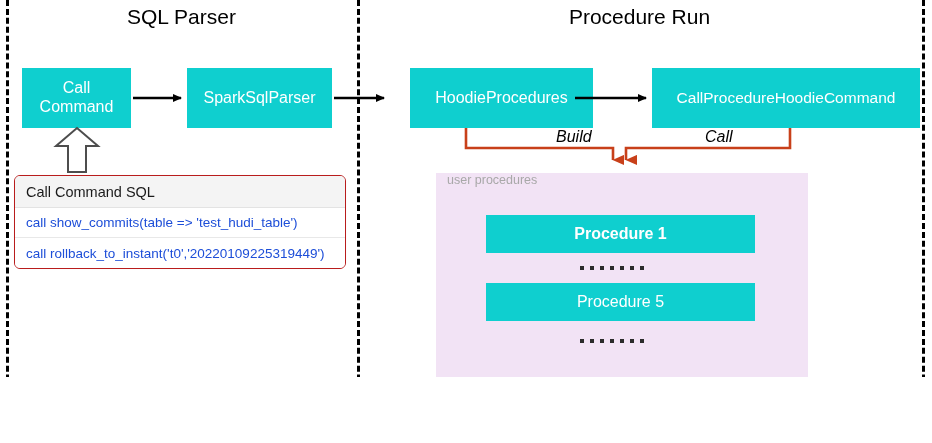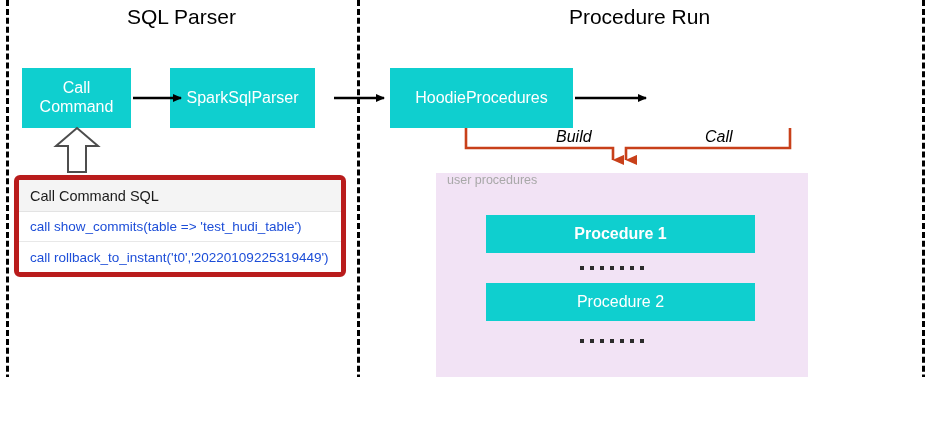--- a/index.html
+++ b/index.html
@@ -52,21 +52,21 @@
     padding: 0 4px;
   }
   .tealbox.small { font-size: 15.5px; }
 
   
   .sqltable {
     border-radius: 6px;
     overflow: hidden;
     box-sizing: border-box;
     background: #ffffff;
-    border: 5px solid #b91c1c;
+    border: 1px solid #b91c1c;
     box-shadow: 0 0 0 0.5px rgba(0,0,0,0.02);
   }
   .sqltable .hdr {
     background: #f4f4f4;
     color: #1a1a1a;
     font-size: 14.5px;
     padding: 7px 10px 7px 11px;
     border-bottom: 1px solid #e3e3e3;
     box-sizing: border-box;
     height: 32px;
@@ -142,24 +142,25 @@
 
   <div class="abs section-title" style="left:357px; top:6px; width:565px;text-align:center;">Procedure Run</div>
 
   <div class="abs tealbox" style="left:22px; top:68px; width:109px; height:60px;">
     <span style="display:block;">
       <span style="display:block;">Call</span>
       <span style="display:block;">Command</span>
     </span>
   </div>
 
-  <div class="abs tealbox" style="left:170px; top:68px; width:145px; height:60px;text-align:right;">SparkSqlParser</div>
-
-  <div class="abs tealbox" style="left:390px; top:68px; width:183px; height:60px;text-align:center;">HoodieProcedures</div>
-
+  <div class="abs tealbox" style="left:187px; top:68px; width:145px; height:60px;text-align:right;">SparkSqlParser</div>
+
+  <div class="abs tealbox" style="left:410px; top:68px; width:183px; height:60px;text-align:center;">HoodieProcedures</div>
+
+  <div class="abs tealbox small" style="left:652px; top:68px; width:268px; height:60px;">CallProcedureHoodieCommand</div>
 
   <div class="abs sqltable" style="left:14px; top:175px; width:332px;">
     <div class="hdr">Call Command SQL</div>
     <div class="row">call show_commits(table =&gt; 'test_hudi_table')</div>
     <div class="row">call rollback_to_instant('t0','20220109225319449')</div>
   </div>
 
   <div class="abs purple-panel" style="left:436px; top:173px; width:372px; height:245px;"></div>
 
   <div class="abs panel-label" style="left:447px; top:173px;">user procedures</div>
@@ -169,21 +170,21 @@
   <div class="abs dots" style="left:580px; top:266px;">
     <i></i>
       <i></i>
       <i></i>
       <i></i>
       <i></i>
       <i></i>
       <i></i>
   </div>
 
-  <div class="abs tealbox" style="left:486px; top:283px; width:269px; height:38px;">Procedure 2</div>
+  <div class="abs tealbox" style="left:486px; top:283px; width:269px; height:38px;">Procedure 5</div>
 
   <div class="abs dots" style="left:580px; top:339px;">
     <i></i>
       <i></i>
       <i></i>
       <i></i>
       <i></i>
       <i></i>
       <i></i>
   </div>

